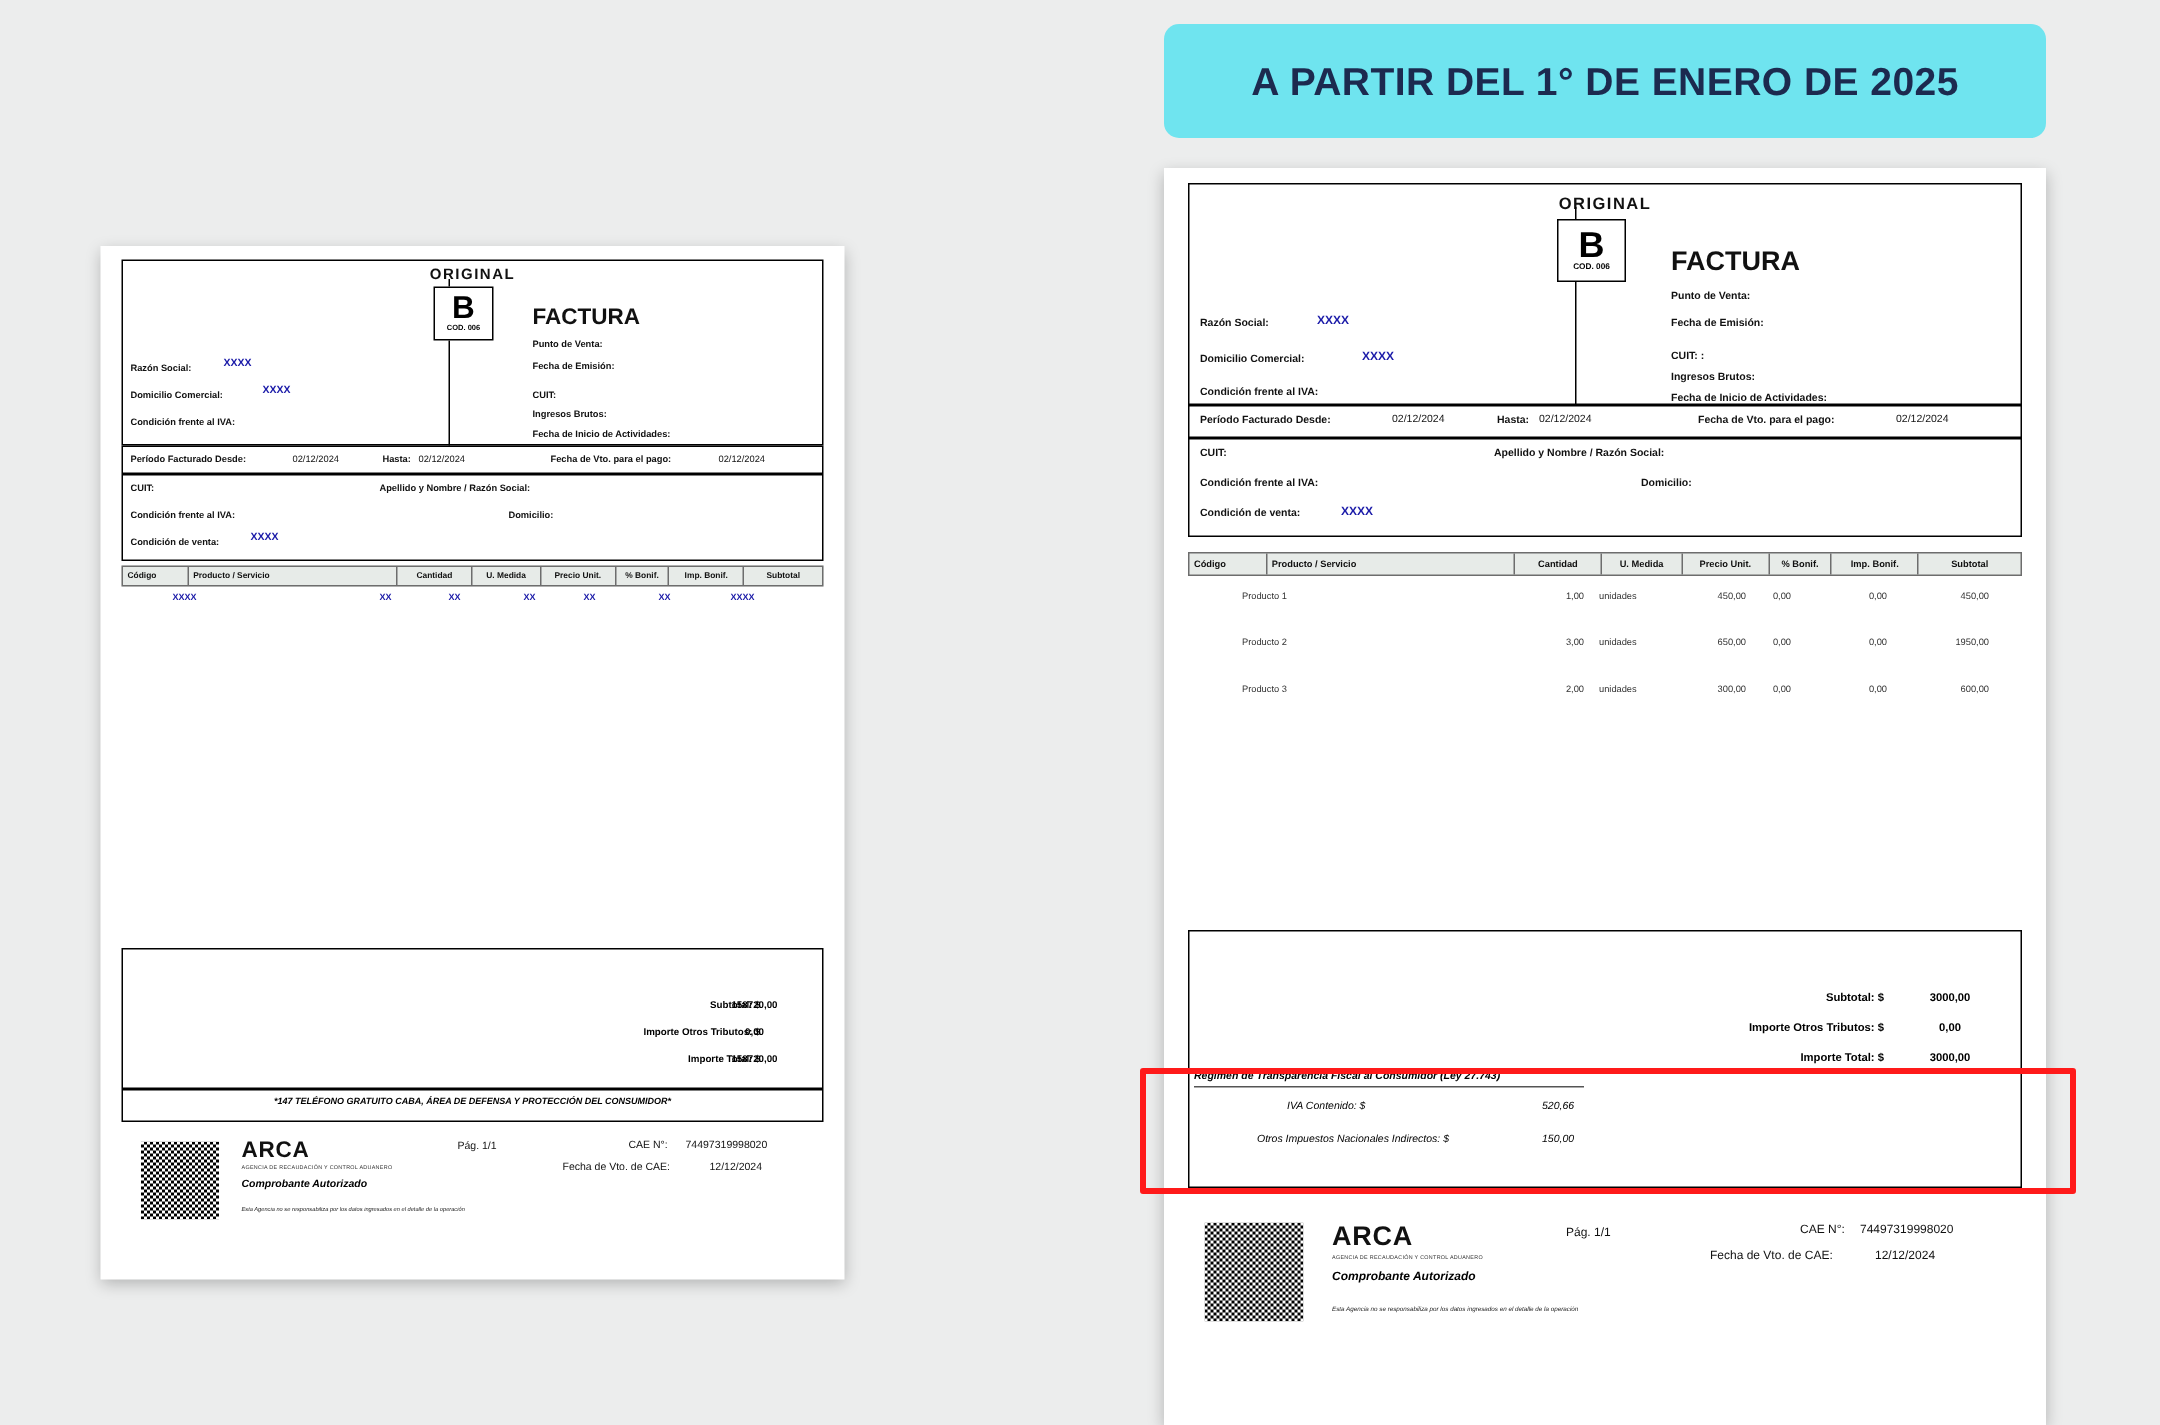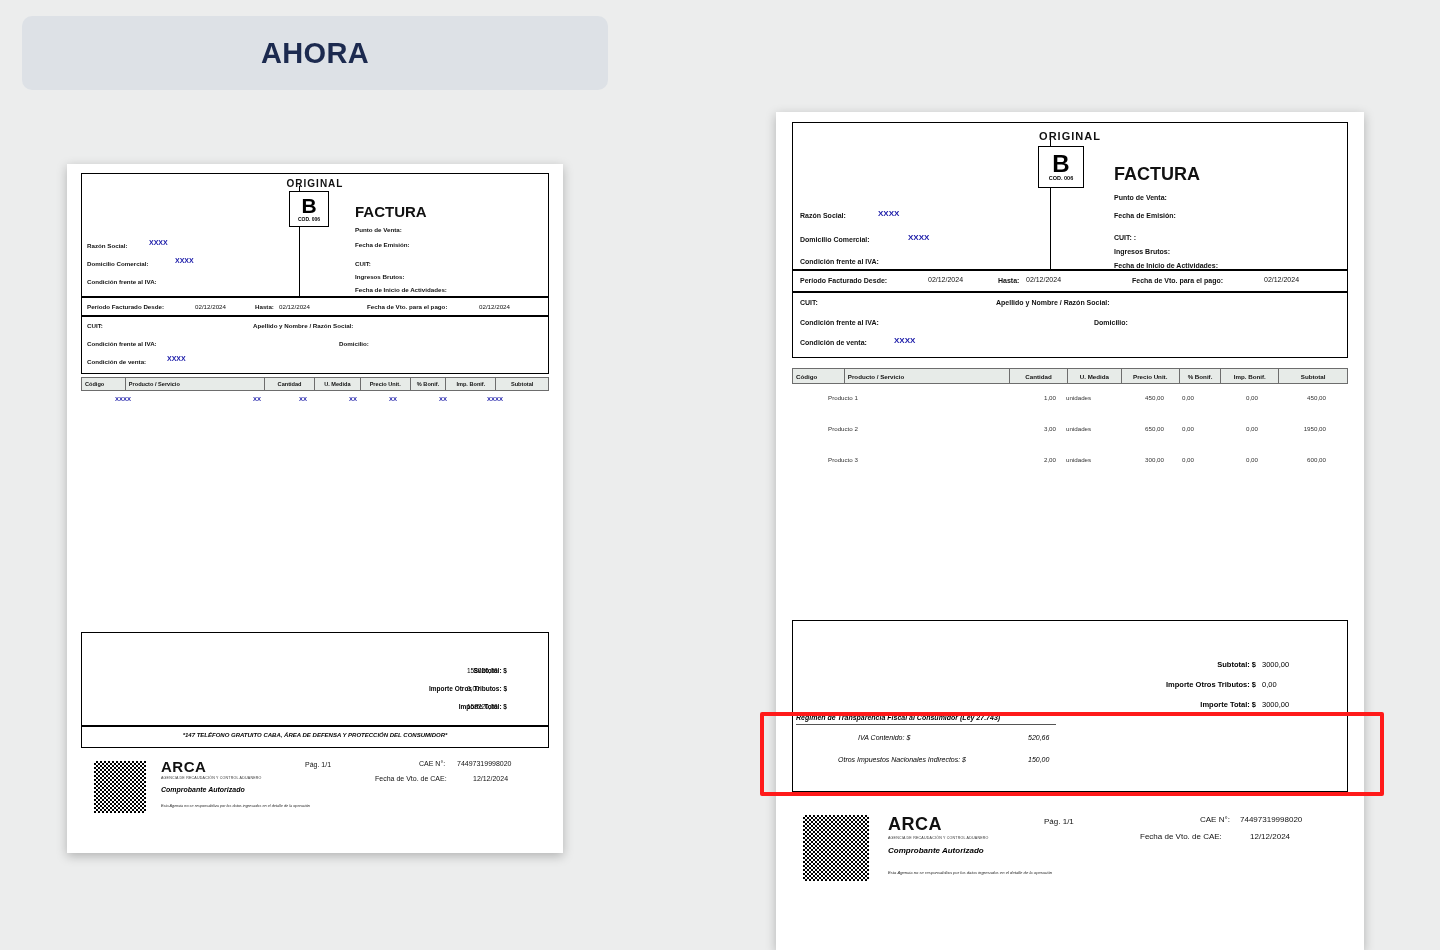--- a/index.html
+++ b/index.html
@@ -69,21 +69,21 @@
   .thead .cell {
     font-size: 5.6px; font-weight: bold; color: #111;
     height: 100%; display: flex; align-items: center; padding: 0 3px;
     border-right: 1px solid #6d6d6d;
   }
   .thead .cell:last-child { border-right: none; }
 
   .rowtxt { position: absolute; font-size: 6px; color: #1a1aa8; font-weight: bold; }
 
   .totline { position: absolute; font-size: 6.5px; font-weight: bold; }
-  .totval { position: absolute; font-size: 6.5px; font-weight: normal; text-align: left; }
+  .totval { position: absolute; font-size: 6.5px; font-weight: bold; text-align: center; }
 
   .legal { position: absolute; font-size: 6px; font-style: italic; font-weight: bold; }
 
   .qr {
     position: absolute; background:
       repeating-conic-gradient(#000 0% 25%, #fff 0% 50%);
     background-size: 4px 4px;
     border: 1px solid #fff;
   }
   .arca { position: absolute; font-size: 15px; font-weight: bold; letter-spacing: .5px; color:#111; }
@@ -108,22 +108,22 @@
     pointer-events: none;
   }
   .transp-title { position: absolute; font-size: 7px; font-style: italic; font-weight: bold; }
   .transp-line { position: absolute; font-size: 7px; font-style: italic; }
 </style>
 </head>
 <body>
 
 <div class="stage">
 
-  <div class="hdr hdr-left">
-    <span>AHORA</span>
+  <div class="hdr hdr-right">
+    <span>A PARTIR DEL 1° DE ENERO DE 2025</span>
   </div>
 
   <div class="paper paper-left L">
 
     <div class="frame" style="left:14px; top:9px; width:468px; height:124px;"></div>
     <div class="txt original ctr" style="left:14px; top:14px; width:468px;">ORIGINAL</div>
 
     <div class="frame" style="left:232px; top:22px; width:1px; height:111px; border:none; border-left:1px solid #000;"></div>
 
     <div class="letterbox" style="left:222px; top:27px; width:40px; height:36px;">

